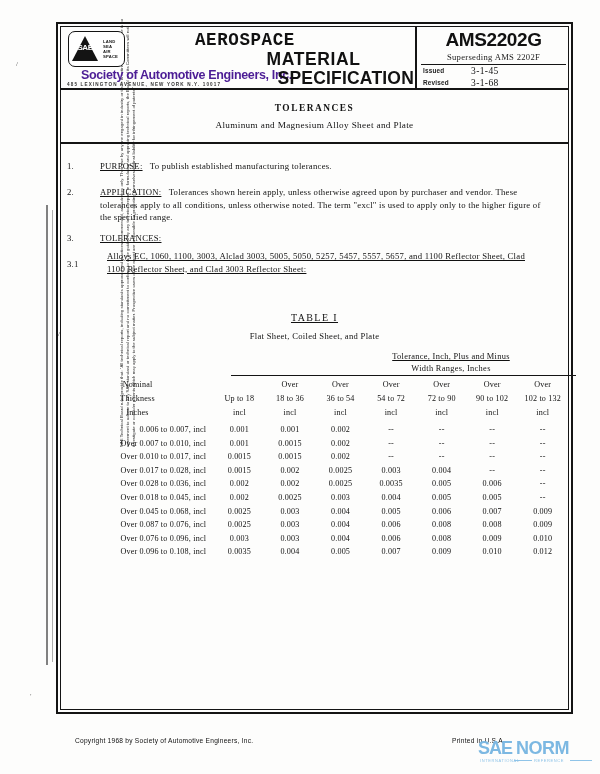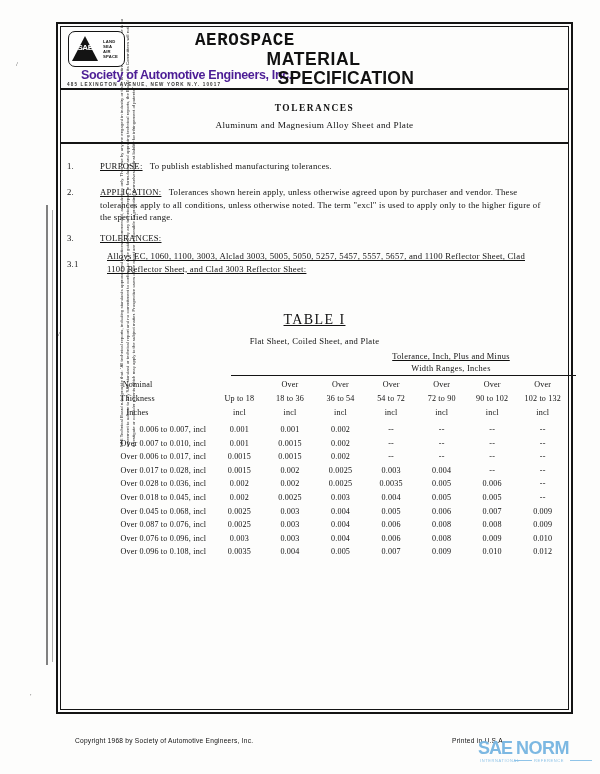--- a/index.html
+++ b/index.html
@@ -244,21 +244,21 @@
   
   .table-wrap {
     position: absolute;
     left: 61px; top: 312px;
     width: 507px;
   }
   .table-caption {
     width: 507px;
     text-align: center;
     font-family: "Liberation Serif", serif;
-    font-size: 14px;
+    font-size: 10px;
     letter-spacing: 1.4px;
     color: #111;
   }
   .table-caption .cap-u { text-decoration: underline; }
   .table-sub {
     margin-top: 8px;
     width: 507px;
     text-align: center;
     font-family: "Liberation Serif", serif;
     font-size: 8.6px;
@@ -472,20 +472,33 @@
 
     <div class="society-line">Society of Automotive Engineers, Inc.</div>
     <div class="society-addr">485 LEXINGTON AVENUE, NEW YORK  N.Y.  10017</div>
 
     <div class="big-title">
       <span class="l1">AEROSPACE</span>
       <span class="l2">MATERIAL</span>
       <span class="l3">SPECIFICATION</span>
     </div>
 
+    <div class="docnum-box">
+      <div class="docnum">AMS2202G</div>
+      <div class="superseding">Superseding AMS 2202F</div>
+      <div class="dates-sep"></div>
+      <div class="date-row r1">
+        <span class="date-label">Issued</span>
+        <span class="date-val">3-1-45</span>
+      </div>
+      <div class="date-row r2">
+        <span class="date-label">Revised</span>
+        <span class="date-val">3-1-68</span>
+      </div>
+    </div>
   </div>
 
   <div class="spec-title">TOLERANCES</div>
   <div class="spec-subtitle">Aluminum and Magnesium Alloy Sheet and Plate</div>
   <div class="title-rule"></div>
 
   <div class="section" id="sec-purpose">
     <span class="sec-num">1.</span>
     <span class="sec-body">
       <span class="u">PURPOSE:</span>
@@ -566,21 +579,21 @@
             <td class="c-thk">Over 0.007 to 0.010, incl</td>
             <td class="c-w">0.001</td>
             <td class="c-w">0.0015</td>
             <td class="c-w">0.002</td>
             <td class="c-w">--</td>
             <td class="c-w">--</td>
             <td class="c-w">--</td>
             <td class="c-w">--</td>
           </tr>
           <tr>
-            <td class="c-thk">Over 0.006 to 0.017, incl</td>
+            <td class="c-thk">Over 0.010 to 0.017, incl</td>
             <td class="c-w">0.0015</td>
             <td class="c-w">0.0015</td>
             <td class="c-w">0.002</td>
             <td class="c-w">--</td>
             <td class="c-w">--</td>
             <td class="c-w">--</td>
             <td class="c-w">--</td>
           </tr>
           <tr>
             <td class="c-thk">Over 0.017 to 0.028, incl</td>

